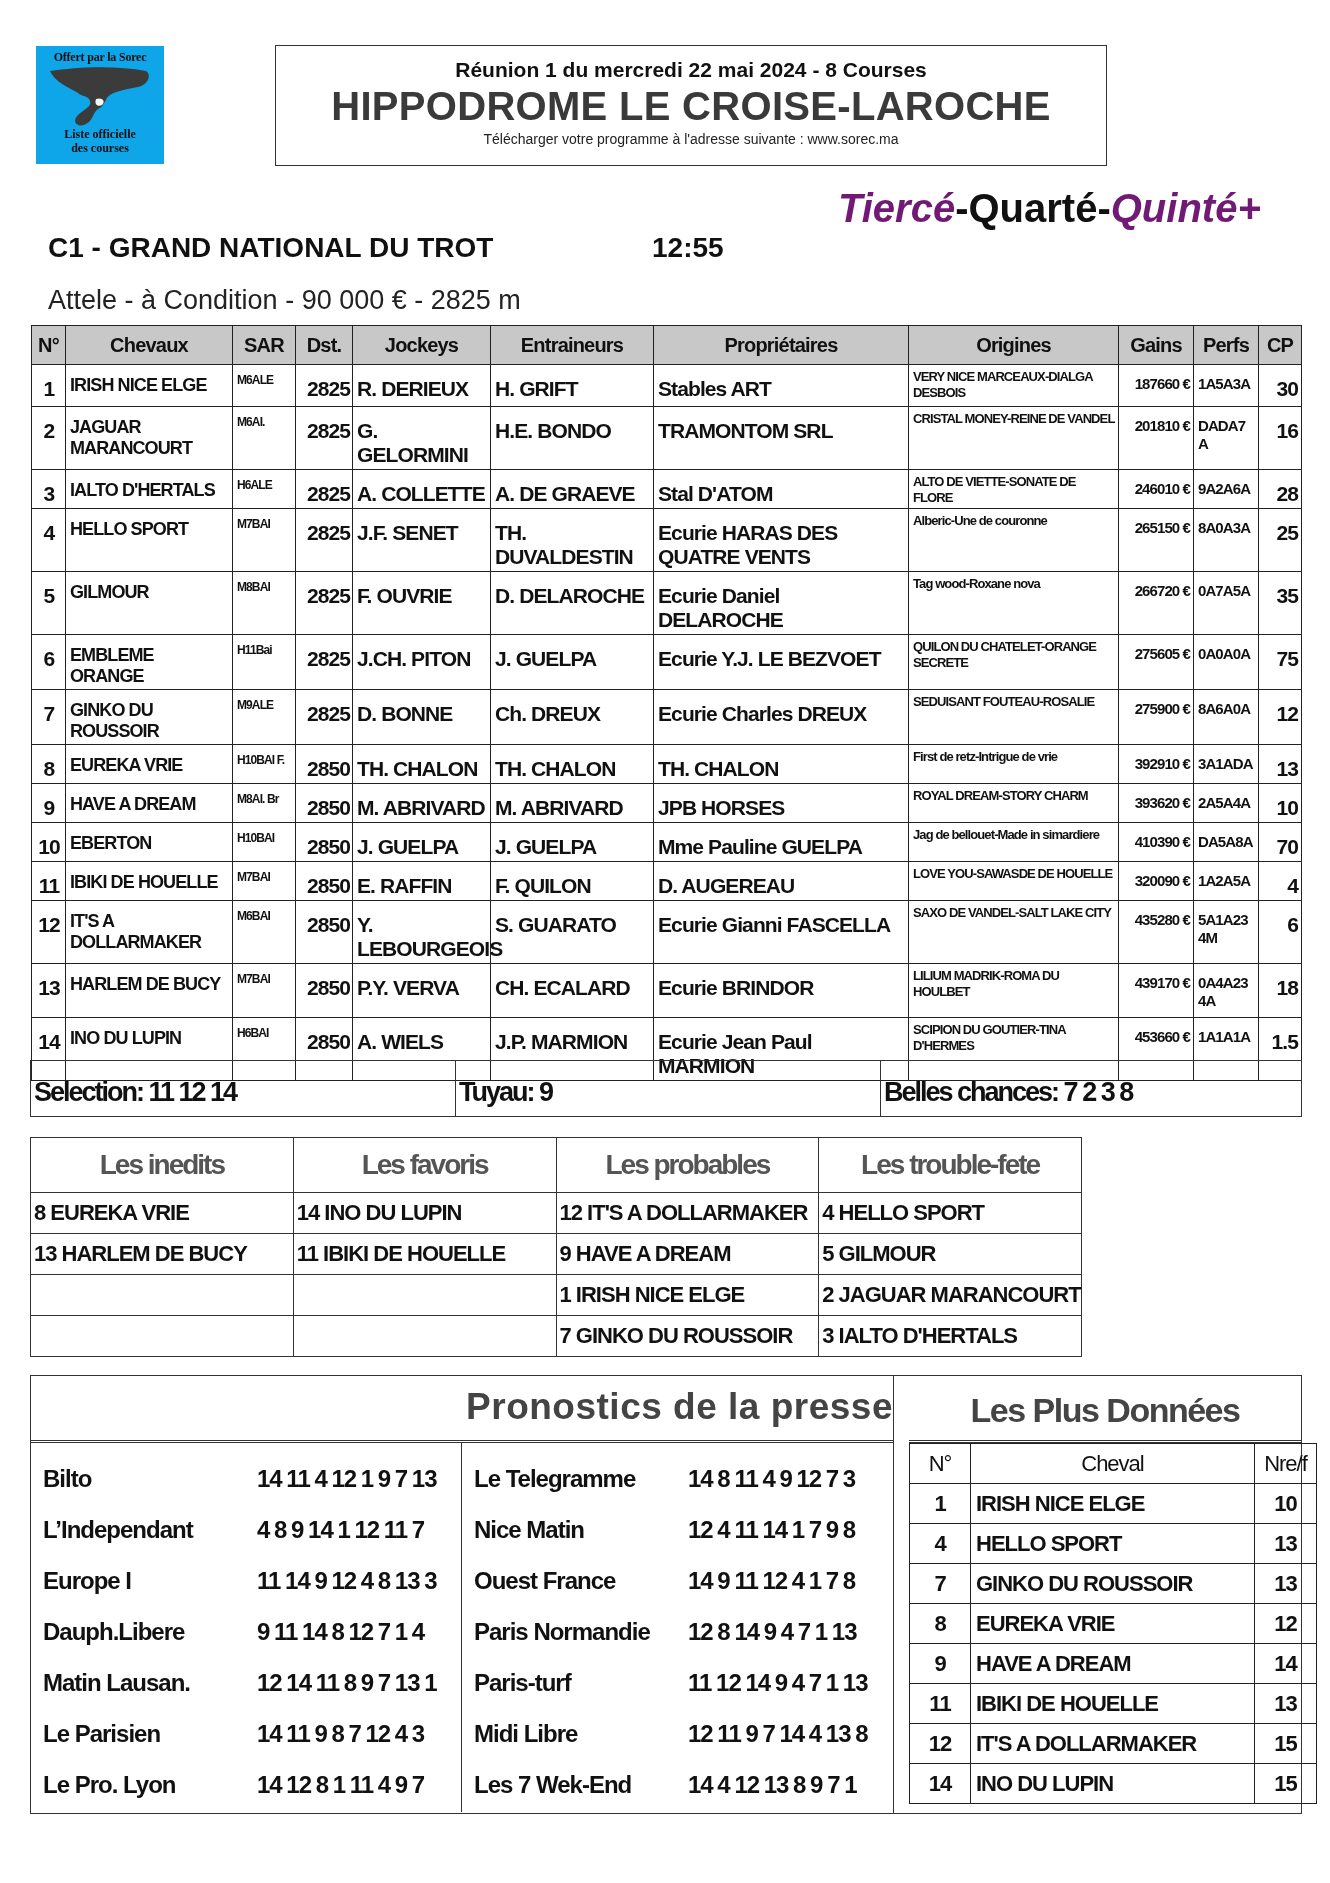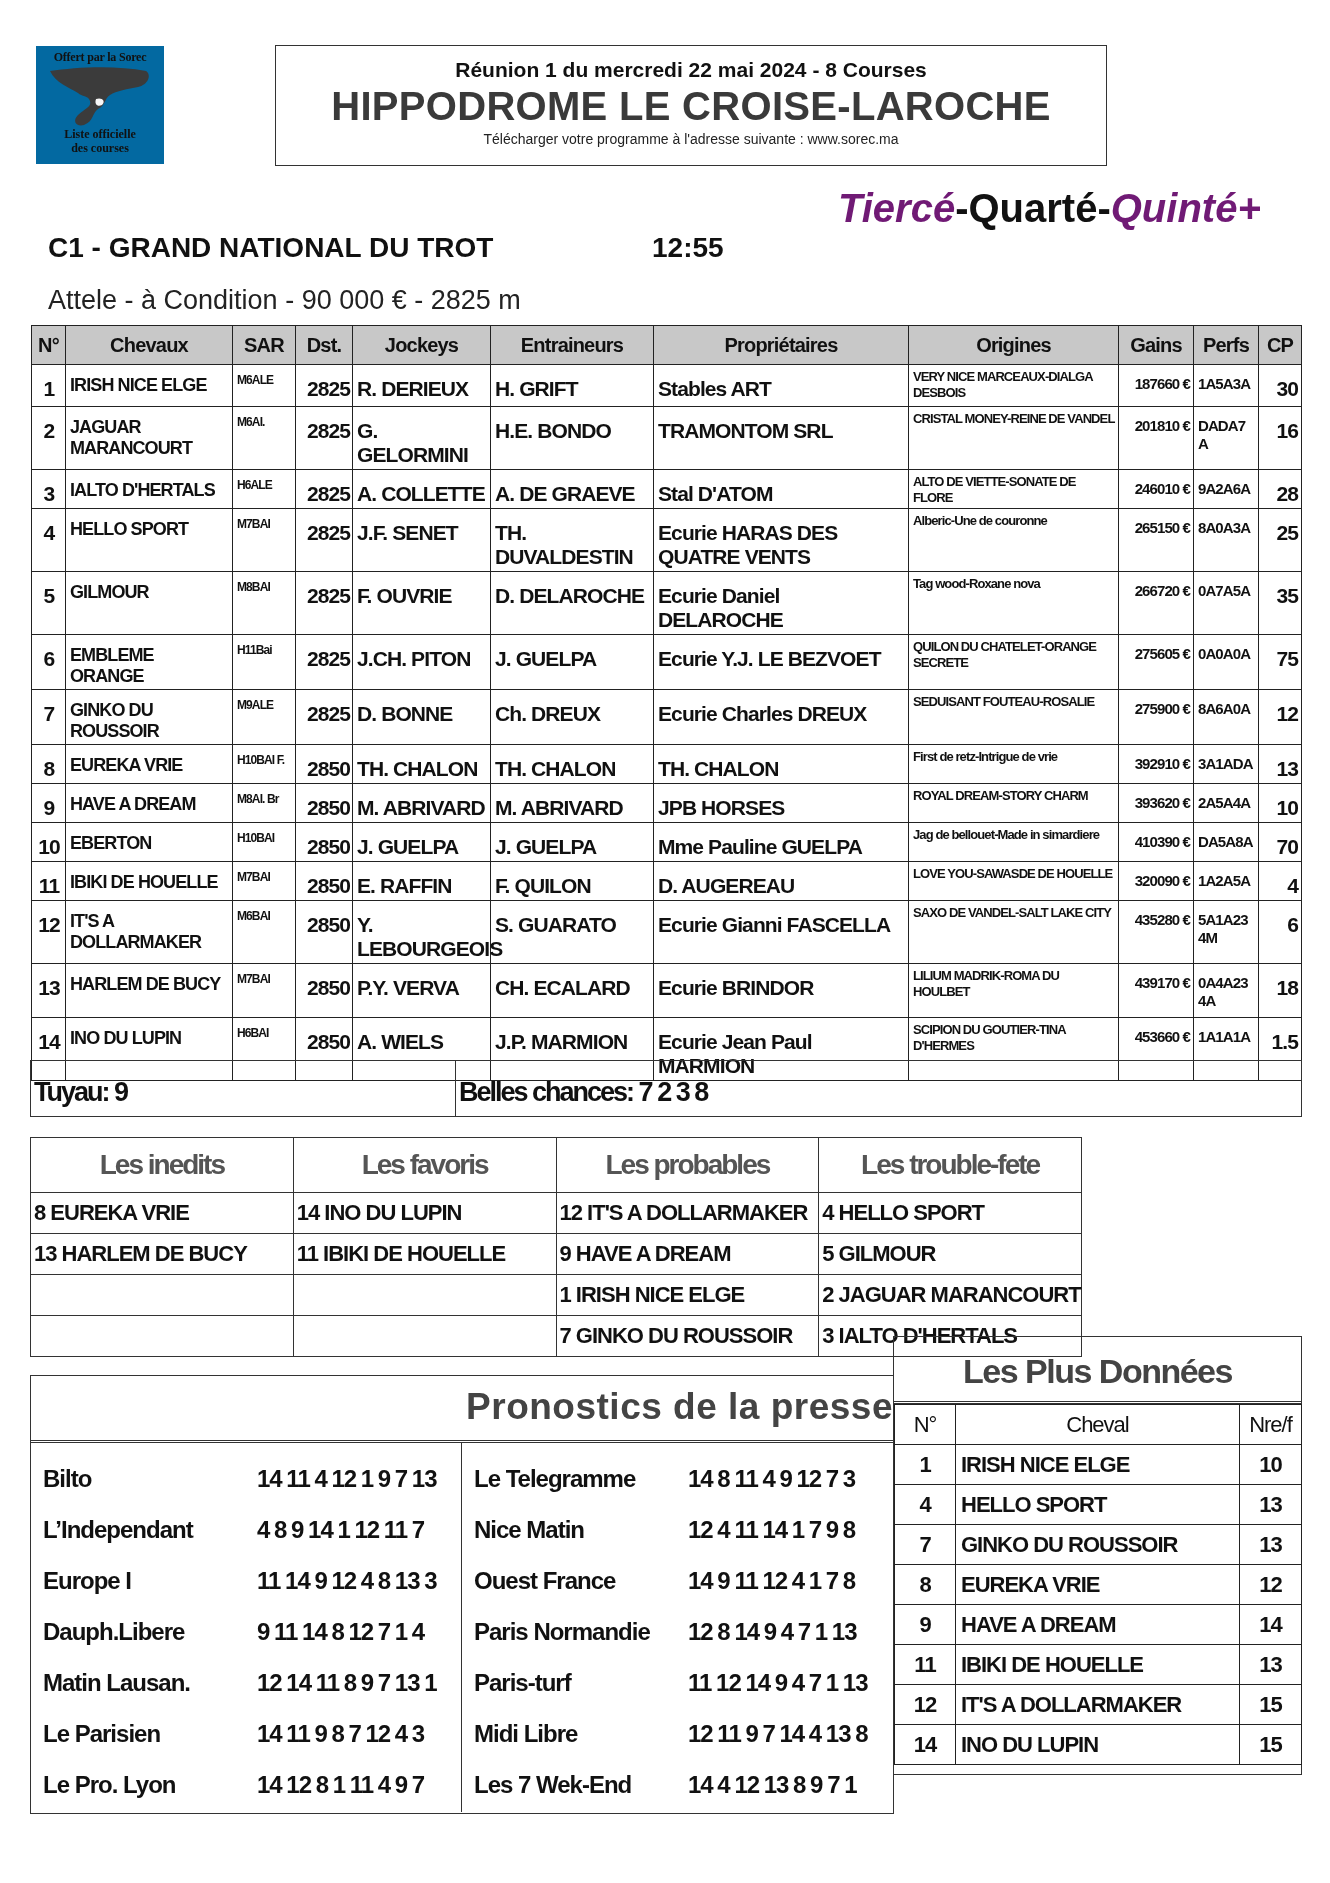--- a/index.html
+++ b/index.html
@@ -3,21 +3,21 @@
 <meta charset="utf-8">
 <style>
   * { box-sizing: border-box; margin: 0; padding: 0; }
   body {
     width: 1330px; height: 1883px; background: #ffffff; position: relative;
     font-family: "Liberation Sans", sans-serif; color: #111;
     overflow: hidden;
   }
 
   
-  #logo { position: absolute; left: 36px; top: 46px; width: 128px; height: 118px; background: #0369a1; text-align: center; }
+  #logo { position: absolute; left: 36px; top: 46px; width: 128px; height: 118px; background: #0ea5e9; text-align: center; }
   #logo .top { font-family: "Liberation Serif", serif; font-size: 12px; font-weight: bold; margin-top: 4px; letter-spacing: -0.2px; }
   #logo .bot { font-family: "Liberation Serif", serif; font-size: 12px; font-weight: bold; line-height: 14px; }
   #logo svg { display: block; margin: 0 auto; }
 
   
   #hdr { position: absolute; left: 275px; top: 45px; width: 832px; height: 121px; border: 1.5px solid #333; text-align: center; }
   #hdr .l1 { font-size: 21px; font-weight: bold; margin-top: 12px; color: #111; }
   #hdr .l2 { font-size: 40px; font-weight: bold; color: #3a3a3a; margin-top: 2px; letter-spacing: 0.3px; }
   #hdr .l3 { font-size: 14px; color: #222; margin-top: 2px; }
 
@@ -62,21 +62,21 @@
   #pronos { position: absolute; left: 30px; top: 1375px; width: 864px; height: 439px; border: 1.5px solid #333; }
   #pronos .title { height: 67px; border-bottom: 3px double #333; text-align: right; font-size: 37px; font-weight: bold; color: #444; padding-top: 10px; letter-spacing: 0.5px; }
   #pronos .body { display: flex; height: 369px; }
   #pronos .col { width: 432px; padding-top: 10px; }
   #pronos .col.left { border-right: 1.5px solid #333; }
   .prow { display: flex; height: 51px; align-items: center; font-size: 24px; font-weight: bold; letter-spacing: -1px; }
   .prow .pn { width: 226px; padding-left: 12px; white-space: nowrap; }
   .prow .pv { white-space: nowrap; word-spacing: -1px; }
 
   
-  #plus { position: absolute; left: 893px; top: 1336px; width: 409px; height: 439px; border: 1.5px solid #333; }
+  #plus { position: absolute; left: 893px; top: 1375px; width: 409px; height: 439px; border: 1.5px solid #333; padding-left: 15px; }
   #plus .title { height: 67px; border-bottom: 3px double #333; text-align: center; font-size: 34px; font-weight: bold; color: #444; padding-top: 15px; letter-spacing: -1.5px; }
   #plus table { width: 100%; border-collapse: collapse; table-layout: fixed; }
   #plus th, #plus td { border: 1.5px solid #222; height: 40px; font-size: 22px; letter-spacing: -1px; }
   #plus th { font-weight: normal; }
   #plus td { font-weight: bold; }
   #plus td.n, #plus th.n { text-align: center; }
   #plus td.nm { padding-left: 5px; white-space: nowrap; }
   #plus td.v { text-align: center; }
 </style>
 </head>
@@ -313,20 +313,21 @@
         <td class="own">Ecurie Jean Paul MARMION</td>
         <td class="org">SCIPION DU GOUTIER-TINA D'HERMES</td>
         <td class="gain">453660 €</td>
         <td class="perf">1A1A1A</td>
         <td class="cp">1.5</td>
       </tr>
     </tbody>
 </table>
 
 <div id="sel">
+  <div class="c1">Selection: 11  12  14</div>
   <div class="c2">Tuyau: 9</div>
   <div class="c3">Belles chances: 7  2  3  8</div>
 </div>
 
 <table id="cats">
   <thead>
     <tr>
       <th>Les inedits</th>
       <th>Les favoris</th>
       <th>Les probables</th>

